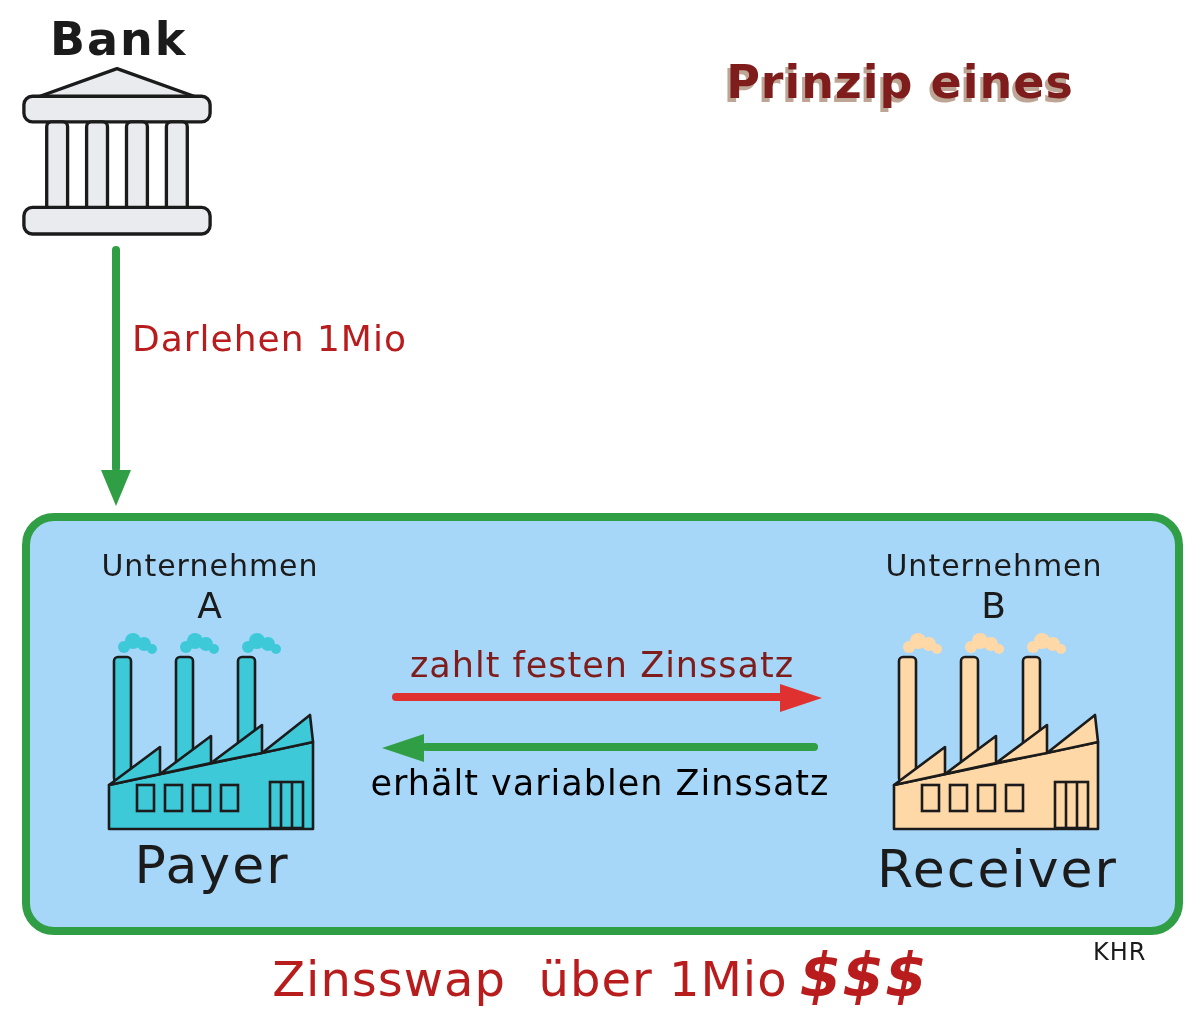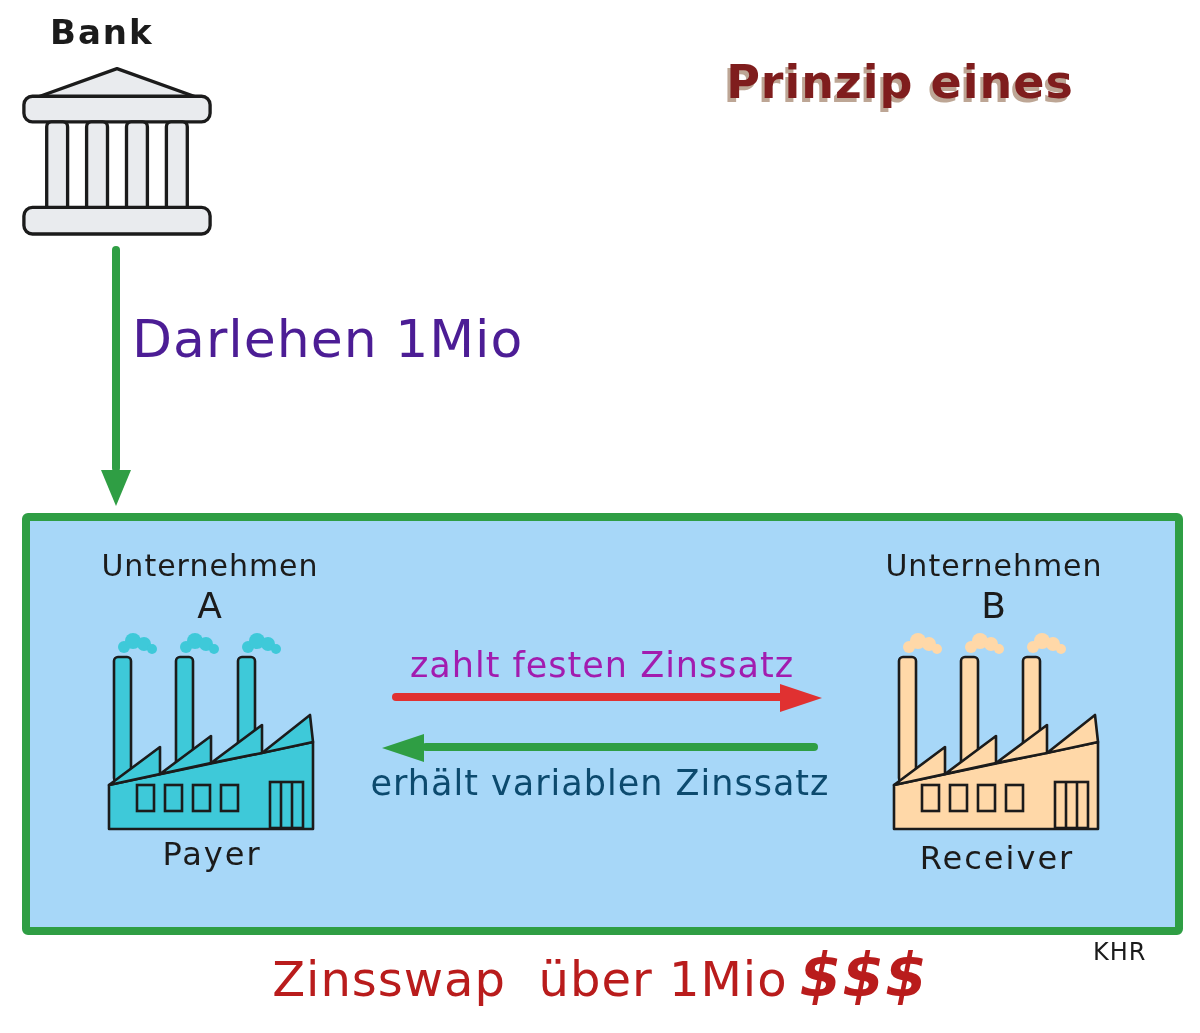--- a/index.html
+++ b/index.html
@@ -3,57 +3,57 @@
 <meta charset="utf-8">
 <style>
   html,body{margin:0;padding:0;background:#ffffff;}
   .canvas{
     position:relative;width:1200px;height:1033px;background:#ffffff;
     font-family:"DejaVu Sans","Liberation Sans",sans-serif;color:#1b1b1b;overflow:hidden;
   }
   .abs{position:absolute;}
 
   
-  .bank-label{left:50px;top:12px;font-size:34px;font-weight:bold;letter-spacing:2px;}
+  .bank-label{left:50px;top:12px;font-size:46px;font-weight:bold;letter-spacing:2px;}
   .bank-svg{left:22px;top:60px;}
   .bank-svg .bshape{fill:#e9ebee;stroke:#1b1b1b;stroke-width:3.5;stroke-linejoin:round;}
 
   
   .loan-line{left:112px;top:246px;width:8px;height:226px;background:#2f9e44;border-radius:4px;}
   .loan-head{left:101px;top:470px;width:0;height:0;
     border-left:15px solid transparent;border-right:15px solid transparent;border-top:36px solid #2f9e44;}
-  .loan-label{left:132px;top:308px;font-size:52px;line-height:62px;color:#4c1d95;letter-spacing:1px;}
+  .loan-label{left:132px;top:308px;font-size:36px;line-height:62px;color:#b91c1c;letter-spacing:1px;}
 
   
   .main-title{left:680px;top:52px;width:440px;text-align:center;font-size:46px;font-weight:bold;
     color:#7f1d1d;line-height:60px;text-shadow:-3px 4px 0 rgba(167,136,114,0.75);letter-spacing:1px;}
 
   
   .swap-box{left:22px;top:513px;width:1161px;height:422px;box-sizing:border-box;
-    background:#a7d7f8;border:8px solid #2f9e44;border-radius:6px;}
+    background:#a7d7f8;border:8px solid #2f9e44;border-radius:32px;}
 
   .company-label{width:240px;text-align:center;font-size:30px;line-height:38px;letter-spacing:1px;}
   .company-letter{font-size:36px;margin-top:2px;}
   .company-a-label{left:60px;top:26px;}
   .company-b-label{left:844px;top:26px;}
 
   .factory{width:235px;height:205px;}
   .factory-a{left:70px;top:106px;--f:#3ec9d9;}
   .factory-b{left:855px;top:106px;--f:#ffd8a8;}
   .factory .shape{fill:var(--f);stroke:#1b1b1b;stroke-width:2.6;stroke-linejoin:round;}
   .factory .smoke{fill:var(--f);stroke:none;}
   .factory .win{fill:none;stroke:#1b1b1b;stroke-width:2.6;}
 
-  .role{width:240px;text-align:center;font-size:32px;letter-spacing:2px;}
+  .role{width:240px;text-align:center;font-size:52px;letter-spacing:2px;}
   .role-a{left:62px;top:314px;}
   .role-b{left:847px;top:296px;margin-top:22px;}
 
   .flow-label{text-align:center;font-size:35px;letter-spacing:1px;}
-  .fixed-label{left:372px;width:400px;top:124px;color:#a21caf;}
-  .variable-label{left:340px;width:460px;top:242px;color:#0c4a6e;}
+  .fixed-label{left:372px;width:400px;top:124px;color:#7f1d1d;}
+  .variable-label{left:340px;width:460px;top:242px;color:#000000;}
   .red-line{left:362px;top:172px;width:392px;height:8px;background:#e03131;border-radius:4px;}
   .red-head{left:750px;top:163px;width:0;height:0;
     border-top:14px solid transparent;border-bottom:14px solid transparent;border-left:42px solid #e03131;}
   .green-line{left:392px;top:222px;width:396px;height:8px;background:#2f9e44;border-radius:4px;}
   .green-head{left:352px;top:213px;width:0;height:0;
     border-top:14px solid transparent;border-bottom:14px solid transparent;border-right:42px solid #2f9e44;}
 
   .signature{left:1063px;top:382px;font-size:24px;letter-spacing:1px;margin-top:35px;}
 
   

